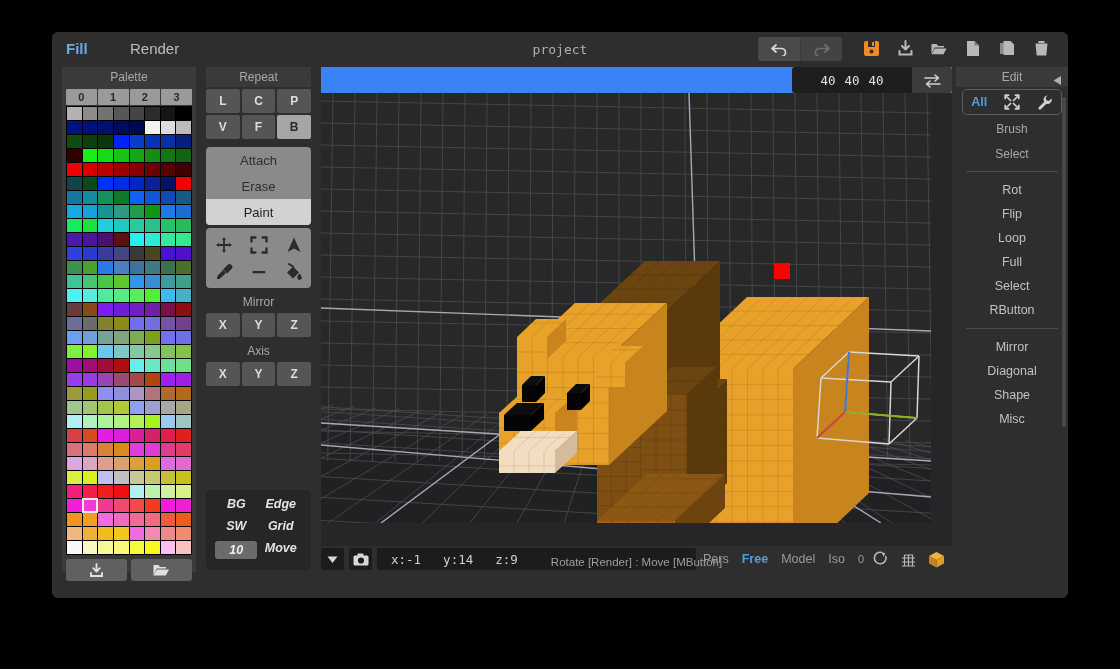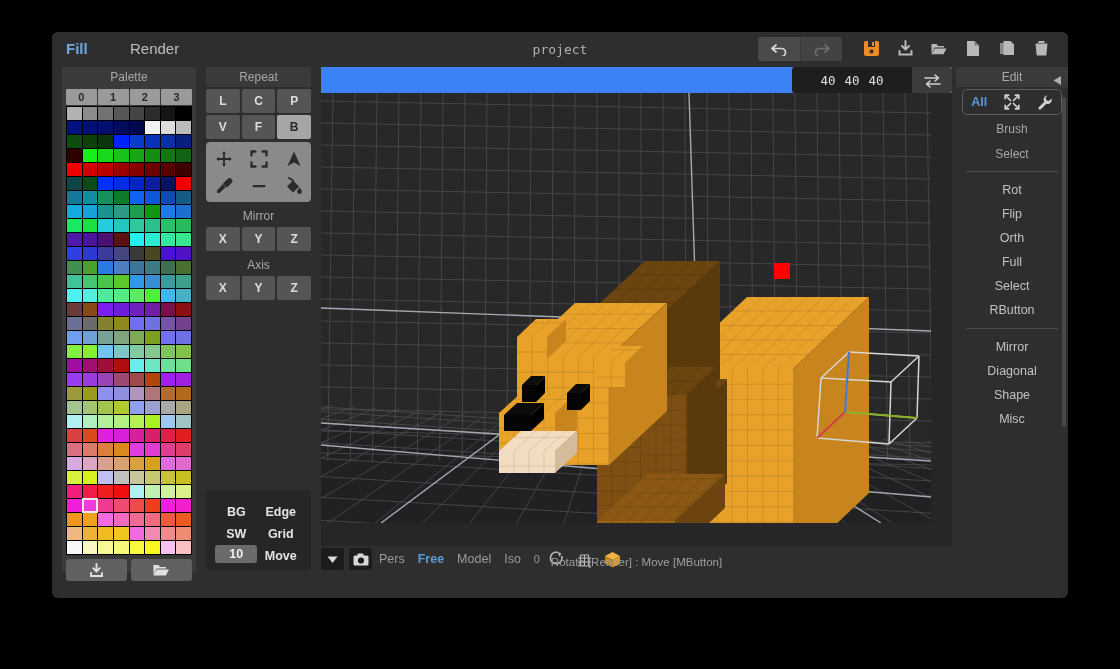--- a/index.html
+++ b/index.html
@@ -143,21 +143,21 @@
     cursor: pointer;
   }
   .sec-label {
     text-align: center; font-size: 12px; color: #a8a8a8; margin: 7px 0 4px 0;
   }
   #bottom-block {
     margin-top: auto; margin-bottom: 2px;
     background: #262626; border-radius: 5px; padding: 7px 8px;
   }
   #bottom-block .brow {
-    display: flex; align-items: flex-end; height: 22px;
+    display: flex; align-items: flex-start; height: 22px; font-style: italic;
   }
   #bottom-block .brow > div {
     flex: 1; text-align: center; font-size: 12.5px; color: #e4e4e4; font-weight: bold;
     cursor: pointer;
   }
   #bottom-block .dim { color: #6d6d6d; }
   #frame-num {
     background: #6b6b6b; border-radius: 3px; color: #f0f0f0;
     padding: 2px 0; max-width: 42px; margin: 0 auto;
   }
@@ -598,20 +598,25 @@
       <div class="grid3" id="brush-row1" style="margin-top:2px;">
           <div class="gbtn">L</div>
           <div class="gbtn">C</div>
           <div class="gbtn">P</div>
         </div>
       <div class="grid3" id="brush-row2" style="margin-top:2px;">
           <div class="gbtn">V</div>
           <div class="gbtn">F</div>
           <div class="gbtn active">B</div>
         </div>
+      <div id="mode-block">
+          <div class="mbtn">Attach</div>
+          <div class="mbtn">Erase</div>
+          <div class="mbtn active">Paint</div>
+        </div>
       <div id="shape-block">
         <div class="sbtn">
           <svg width="18" height="18" viewBox="0 0 18 18">
               <path d="M9 1 L11 4 H9.9 V8.1 H14 V7 L17 9 L14 11 V9.9 H9.9 V14 H11 L9 17 L7 14 H8.1 V9.9 H4 V11 L1 9 L4 7 V8.1 H8.1 V4 H7 Z" fill="#2b2b2b"></path>
             </svg>
         </div>
         <div class="sbtn">
           <svg width="18" height="18" viewBox="0 0 18 18">
               <path d="M1.5 5.5 V1.5 H5.5 M12.5 1.5 H16.5 V5.5 M16.5 12.5 V16.5 H12.5 M5.5 16.5 H1.5 V12.5" stroke="#2b2b2b" stroke-width="2.3" fill="none" stroke-linecap="round"></path>
             </svg>
@@ -1168,20 +1173,25 @@
               <polygon points="0.5,1.5 10.5,1.5 5.5,8" fill="#d8d8d8"></polygon>
             </svg>
         </div>
         <div class="vb-sq">
           <svg width="16" height="13" viewBox="0 0 16 13">
               <rect x="0.5" y="2.5" width="15" height="10" rx="1.5" fill="#d8d8d8"></rect>
               <rect x="4.5" y="0.5" width="6" height="2.5" rx="0.8" fill="#d8d8d8"></rect>
               <circle cx="8" cy="7.5" r="3.1" fill="#1c1c1c"></circle>
             </svg>
         </div>
+        <div id="coord-box">
+          <span>x:-1</span>
+          <span>y:14</span>
+          <span>z:9</span>
+        </div>
         <div id="proj-group" style="display:flex;gap:9px;align-items:center;">
             <span class="proj-btn">Pers</span>
             <span class="proj-btn active">Free</span>
             <span class="proj-btn">Model</span>
             <span class="proj-btn">Iso</span>
           </div>
         <span id="deg">0</span>
         <div class="vb-sq" style="background:transparent">
           <svg width="17" height="16" viewBox="0 0 17 16">
               <path d="M13.8 5.5 a5.8 5.8 0 1 1 -4.5 -4.2" stroke="#b8b8b8" stroke-width="1.6" fill="none" stroke-linecap="round"></path>
@@ -1220,21 +1230,21 @@
               <path d="M10.6 1.5 a4 4 0 0 0 -3.3 6.2 L1.8 13.2 a1.5 1.5 0 0 0 2.1 2.1 L9.4 9.8 a4 4 0 0 0 5 -5.2 L12 7 L9.3 6.3 L8.6 3.6 Z" fill="#d0d0d0"></path>
             </svg>
         </div>
       </div>
       <div class="sec-label">Brush</div>
       <div class="sec-label">Select</div>
       <div class="edit-sep"></div>
       <div id="edit-group1">
           <div class="edit-link">Rot</div>
           <div class="edit-link">Flip</div>
-          <div class="edit-link">Orth</div>
+          <div class="edit-link">Loop</div>
           <div class="edit-link">Full</div>
           <div class="edit-link">Select</div>
           <div class="edit-link">RButton</div>
         </div>
       <div class="edit-sep"></div>
       <div id="edit-group2">
           <div class="edit-link">Mirror</div>
           <div class="edit-link">Diagonal</div>
           <div class="edit-link">Shape</div>
           <div class="edit-link">Misc</div>

